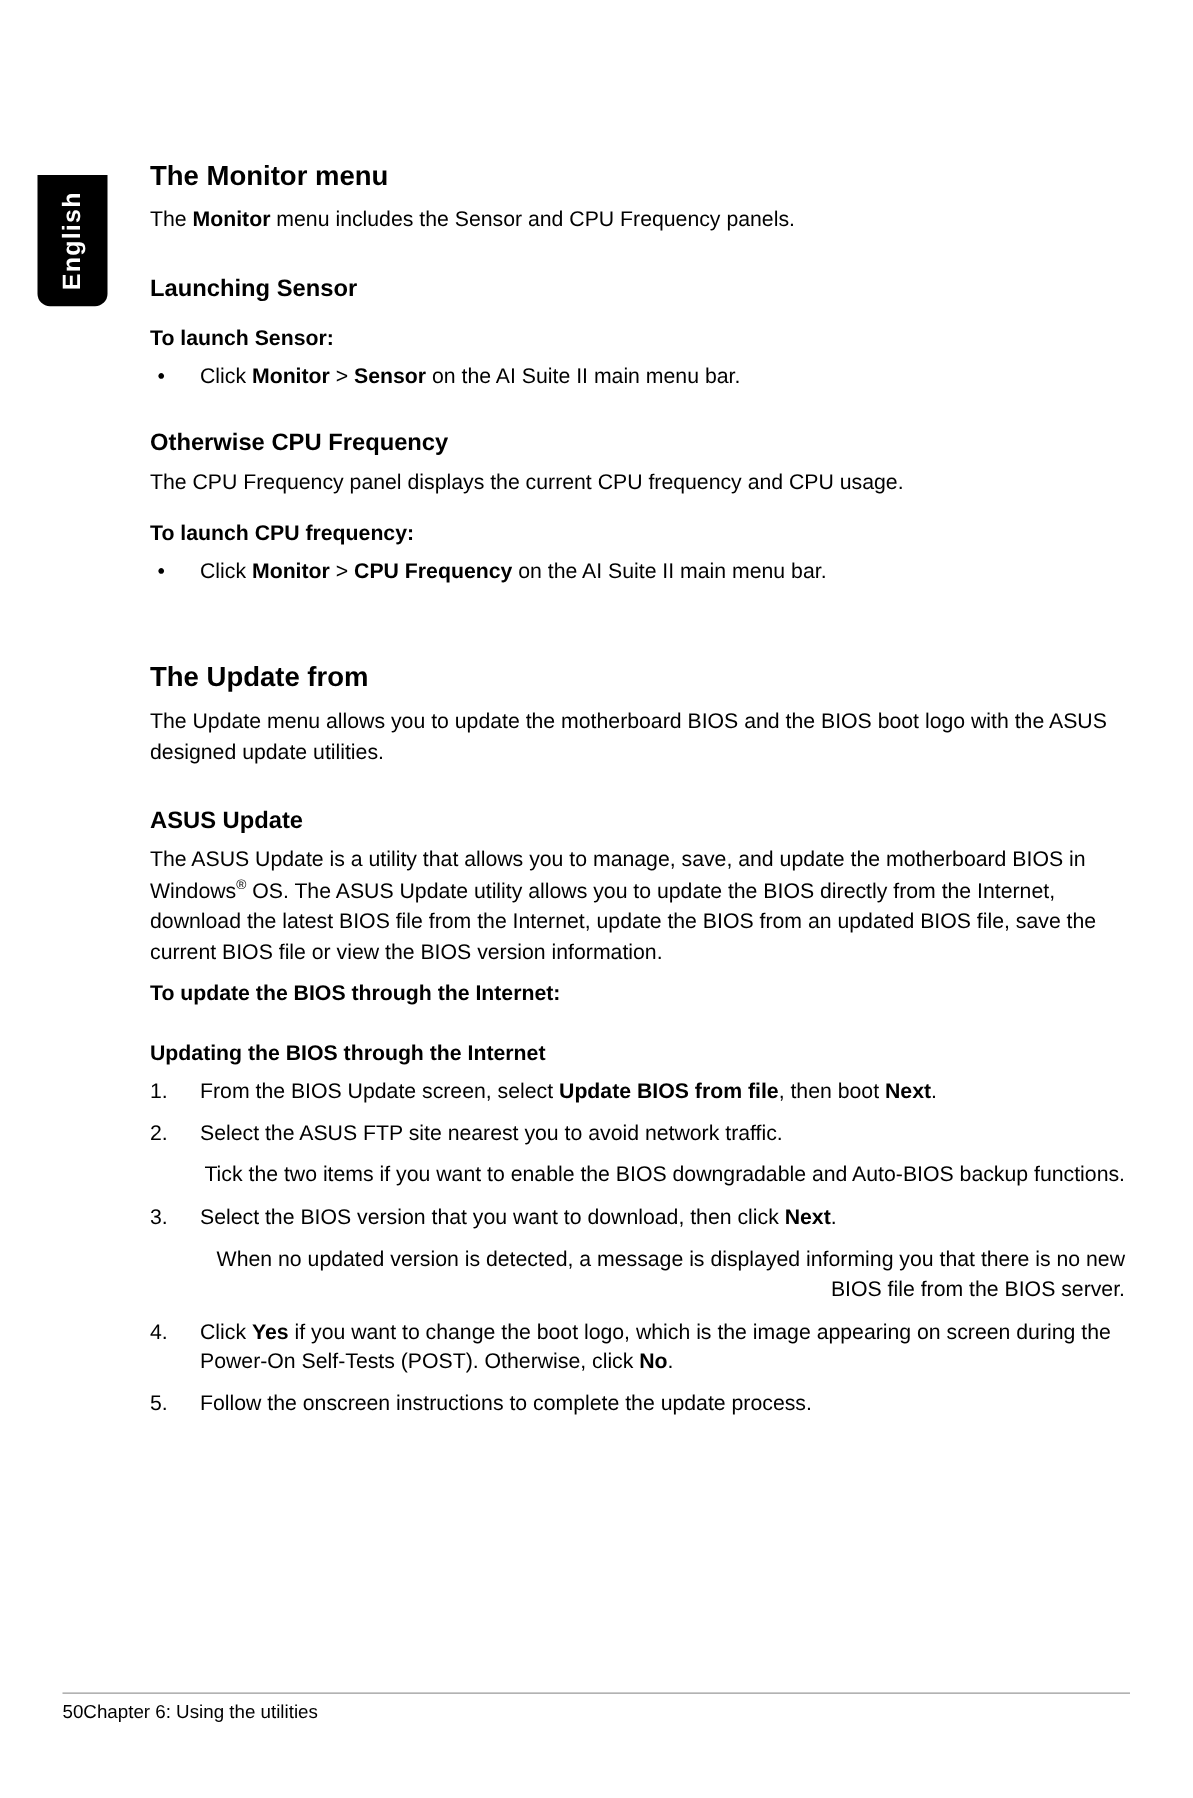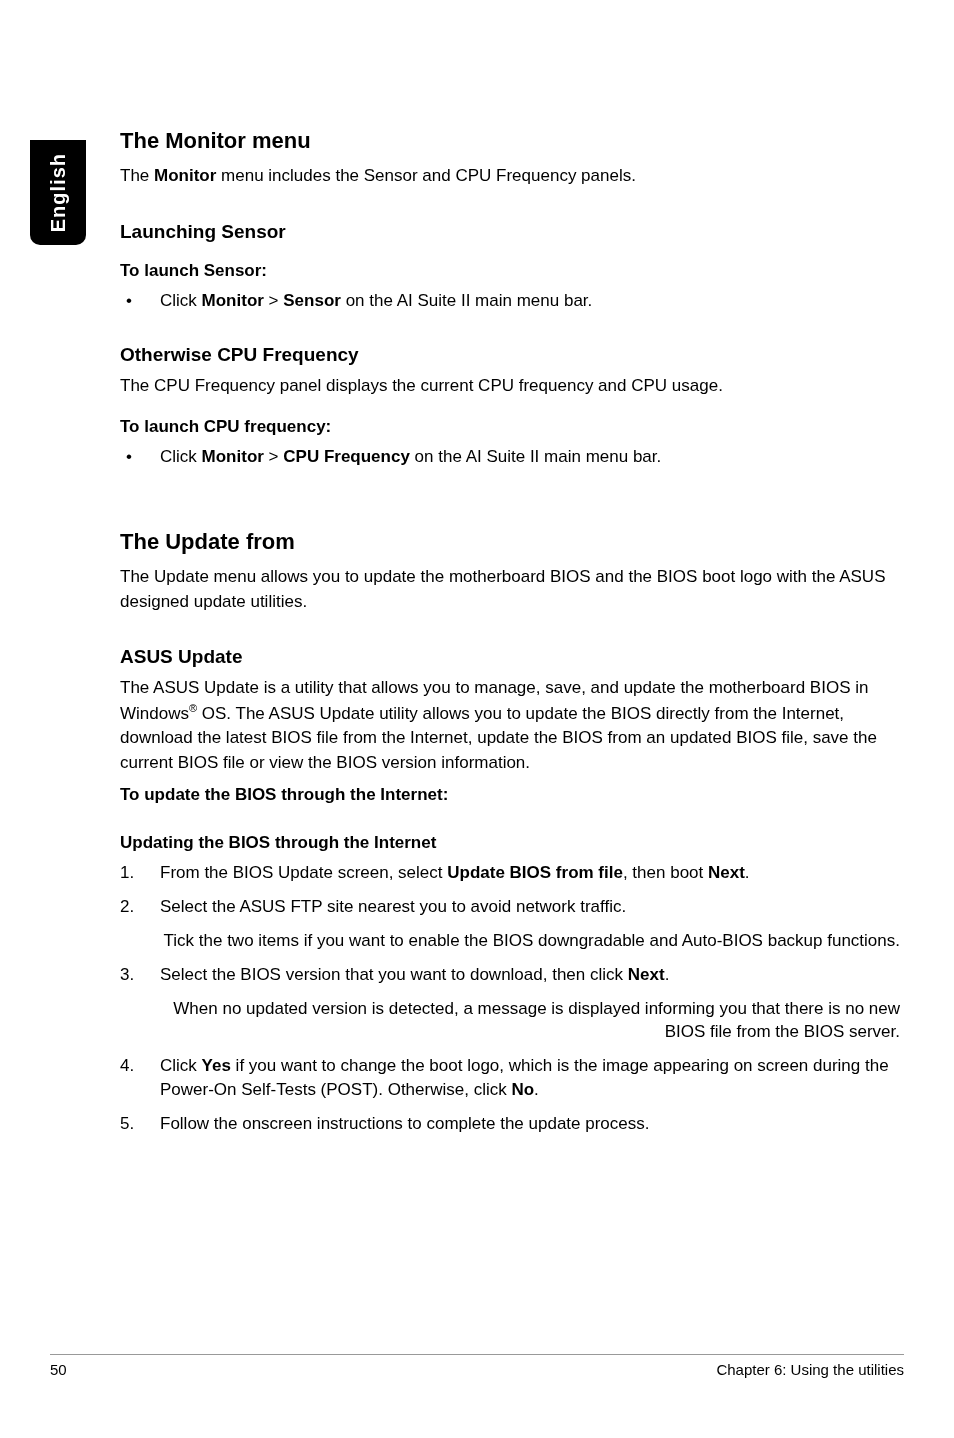--- a/index.html
+++ b/index.html
@@ -99,21 +99,20 @@
       margin-top: 28px;
     }
     .footer {
       position: absolute;
       left: 50px;
       right: 50px;
       bottom: 60px;
       border-top: 1px solid #999;
       padding-top: 6px;
       display: flex;
-      justify-content: space-between;
       font-size: 15px;
     }
     .super {
       font-size: 11px;
       vertical-align: super;
     }
   </style>
 </head>
 <body>
 

